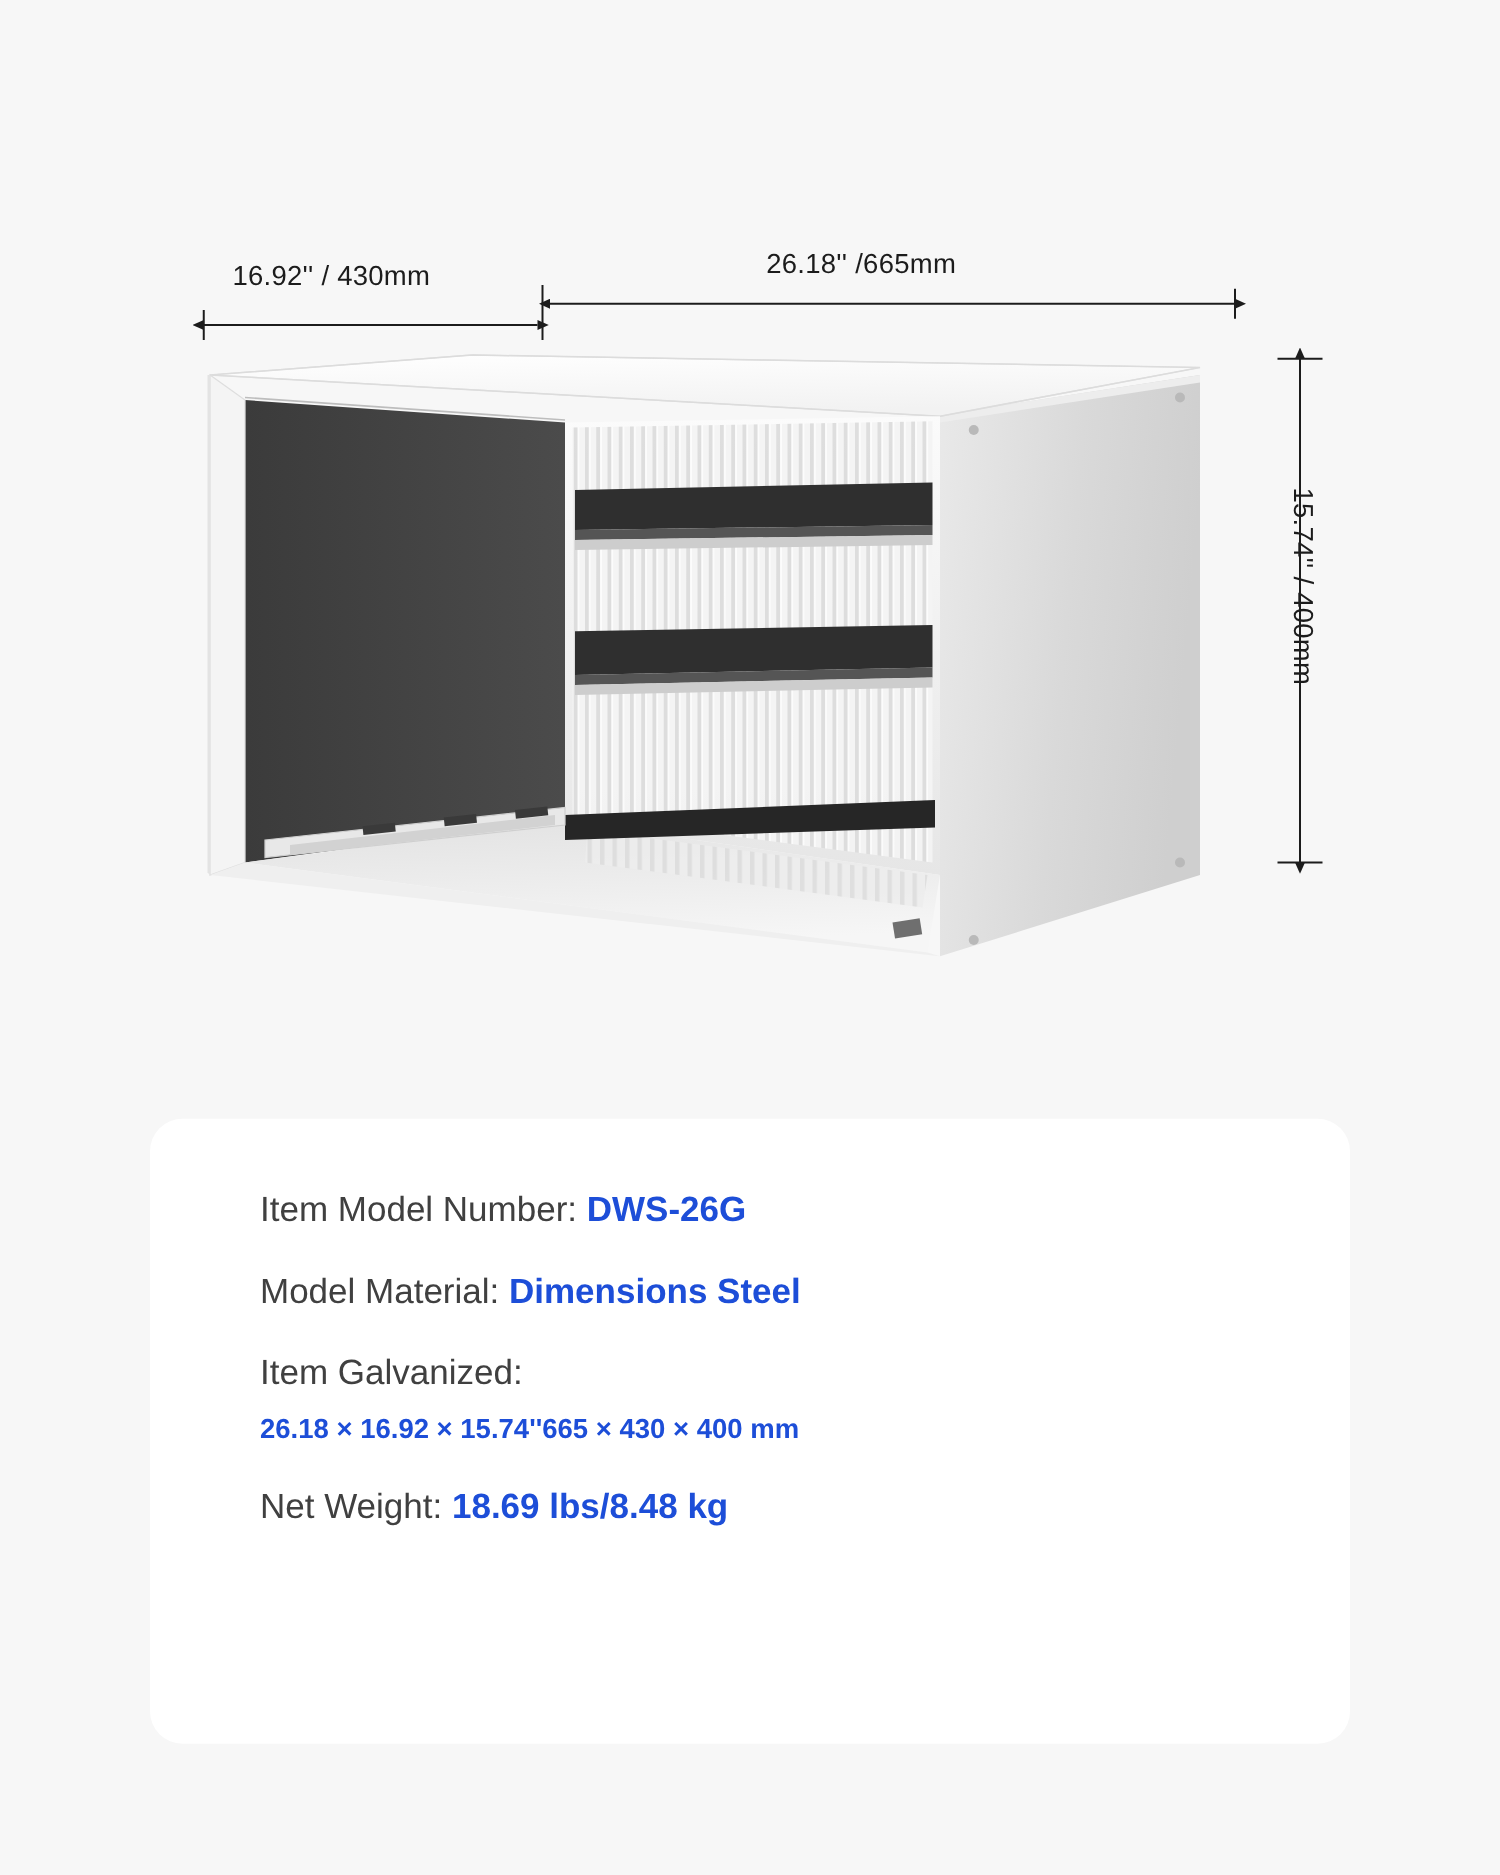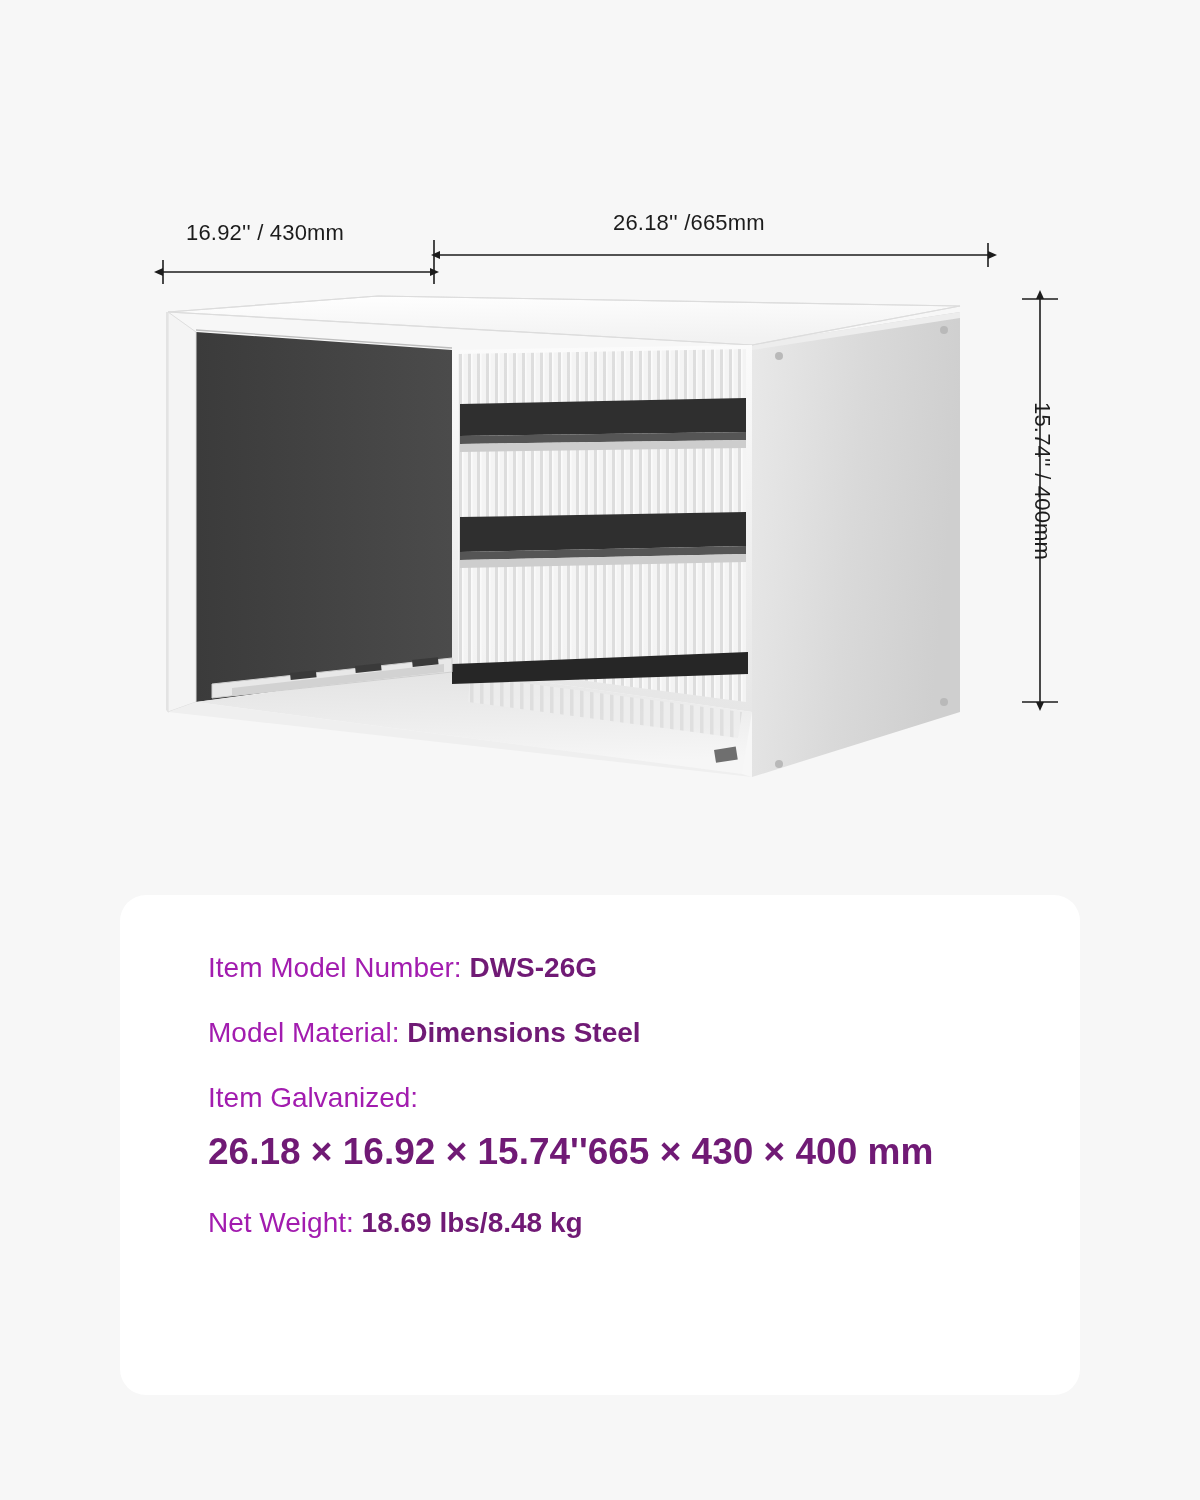--- a/index.html
+++ b/index.html
@@ -12,21 +12,21 @@
     background: #f7f7f7;
     font-family: "Liberation Sans", sans-serif;
     overflow: hidden;
     position: relative;
   }
 
   
   #product-figure {
     position: absolute;
     left: 0;
-    top: 12px;
+    top: 0;
     width: 1041px;
     height: 880px;
   }
 
   
   .dim-label {
     position: absolute;
     font-size: 22px;
     color: #1c1c1c;
     letter-spacing: 0.2px;
@@ -74,31 +74,31 @@
     padding: 55px 0 0 88px;
   }
   .spec-row {
     font-size: 28px;
     color: #1a1a1a;
     margin-bottom: 30px;
     line-height: 1.25;
   }
   .spec-label {
     font-weight: normal;
-    color: #a21caf;
+    color: #404040;
   }
   .spec-value {
     font-weight: bold;
-    color: #701a75;
+    color: #1d4ed8;
   }
   #spec-dimensions-row {
     margin-bottom: 14px;
   }
   #spec-dimensions-value-row {
-    font-size: 37px;
+    font-size: 22px;
     margin-bottom: 30px;
   }
 </style>
 </head>
 <body>
 
 <div id="product-figure">
 
   <div class="dim-label" id="dim-depth-label">16.92'' / 430mm</div>
   <div class="dim-label" id="dim-width-label">26.18'' /665mm</div>

